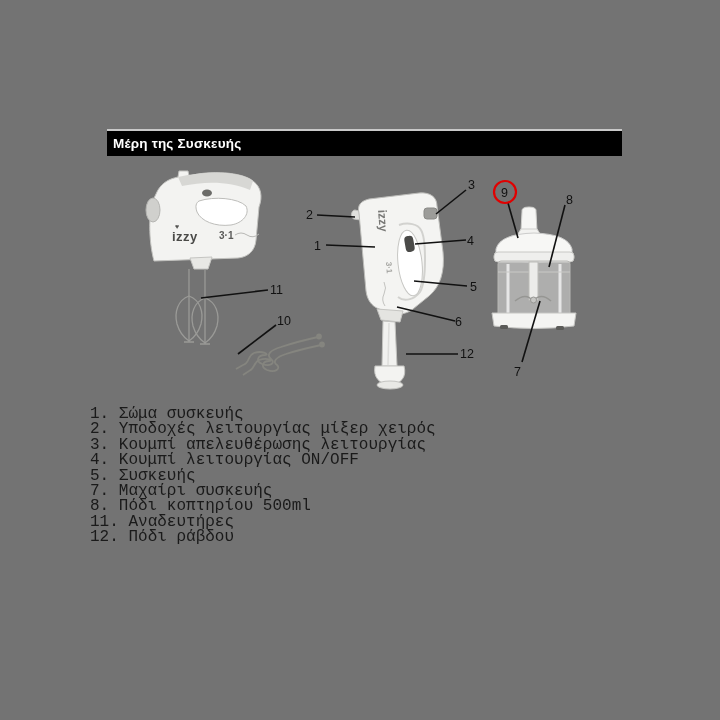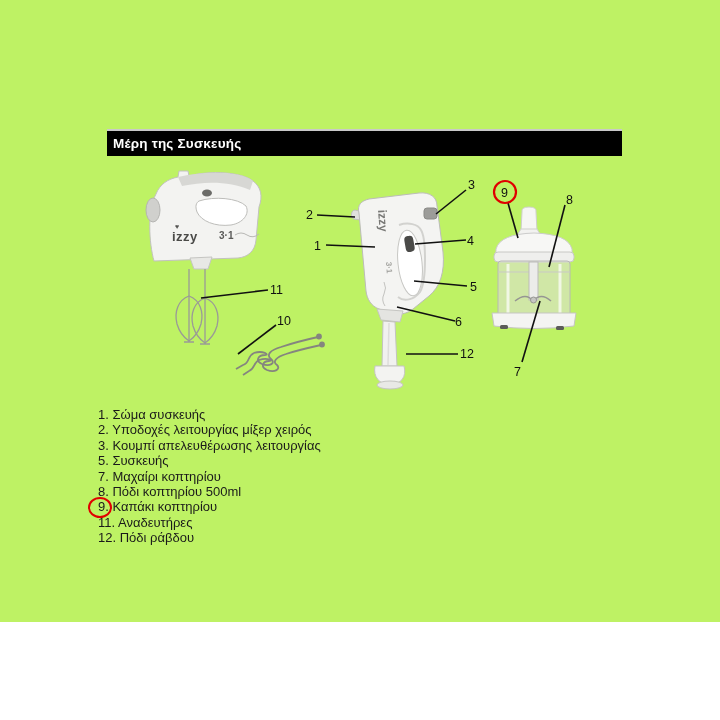--- a/index.html
+++ b/index.html
@@ -4,22 +4,22 @@
 <style>
   html, body {
     margin: 0;
     padding: 0;
     background: #ffffff;
     font-family: "Liberation Sans", "DejaVu Sans", sans-serif;
   }
   .page {
     position: relative;
     width: 720px;
-    height: 622px;
-    background: #bef264;
+    height: 720px;
+    background: #737373;
     overflow: hidden;
   }
   .section-header {
     position: absolute;
     left: 107px;
     top: 129px;
     width: 515px;
     height: 27px;
     background: #000000;
     border-top: 2px solid #c9c9c9;
@@ -41,25 +41,26 @@
     width: 530px;
     height: 248px;
   }
   .callout-text {
     font-family: "Liberation Sans", "DejaVu Sans", sans-serif;
     font-size: 12.5px;
     fill: #111111;
   }
   .parts-list {
     position: absolute;
-    left: 98px;
+    left: 90px;
     top: 407px;
-    font-size: 13px;
+    font-size: 16px;
     line-height: 15.4px;
     color: #1a1a1a;
+    font-family: Liberation Mono, monospace;
   }
   .part-row {
     position: relative;
     white-space: nowrap;
   }
   .part-row .num { display: inline-block; }
   .circle-highlight {
     position: absolute;
     left: -10px;
     top: -2px;
@@ -175,22 +176,21 @@
       <text class="callout-text" x="270" y="294">11</text>
       <text class="callout-text" x="460" y="358">12</text>
       <circle cx="505" cy="192" r="11" fill="none" stroke="#e00000" stroke-width="2.2"></circle>
     </g>
   </svg>
 
   <div class="parts-list">
     <div class="part-row"><span class="num">1.</span> <span>Σώμα συσκευής</span></div>
     <div class="part-row"><span class="num">2.</span> <span>Υποδοχές λειτουργίας μίξερ χειρός</span></div>
     <div class="part-row"><span class="num">3.</span> <span>Κουμπί απελευθέρωσης λειτουργίας</span></div>
+    <div class="part-row"><span class="num">4.</span> <span>Κουμπί λειτουργίας ON/OFF</span></div>
     <div class="part-row"><span class="num">5.</span> <span>Συσκευής</span></div>
-    <div class="part-row"><span class="num">7.</span> <span>Μαχαίρι κοπτηρίου</span></div>
+    <div class="part-row"><span class="num">7.</span> <span>Μαχαίρι συσκευής</span></div>
     <div class="part-row"><span class="num">8.</span> <span>Πόδι κοπτηρίου 500ml</span></div>
-    <div class="part-row">
-      <span class="circle-highlight"></span><span class="num">9.</span> <span>Καπάκι κοπτηρίου</span></div>
     <div class="part-row"><span class="num">11.</span> <span>Αναδευτήρες</span></div>
     <div class="part-row"><span class="num">12.</span> <span>Πόδι ράβδου</span></div>
   </div>
 
 </div>
 
 </body></html>

